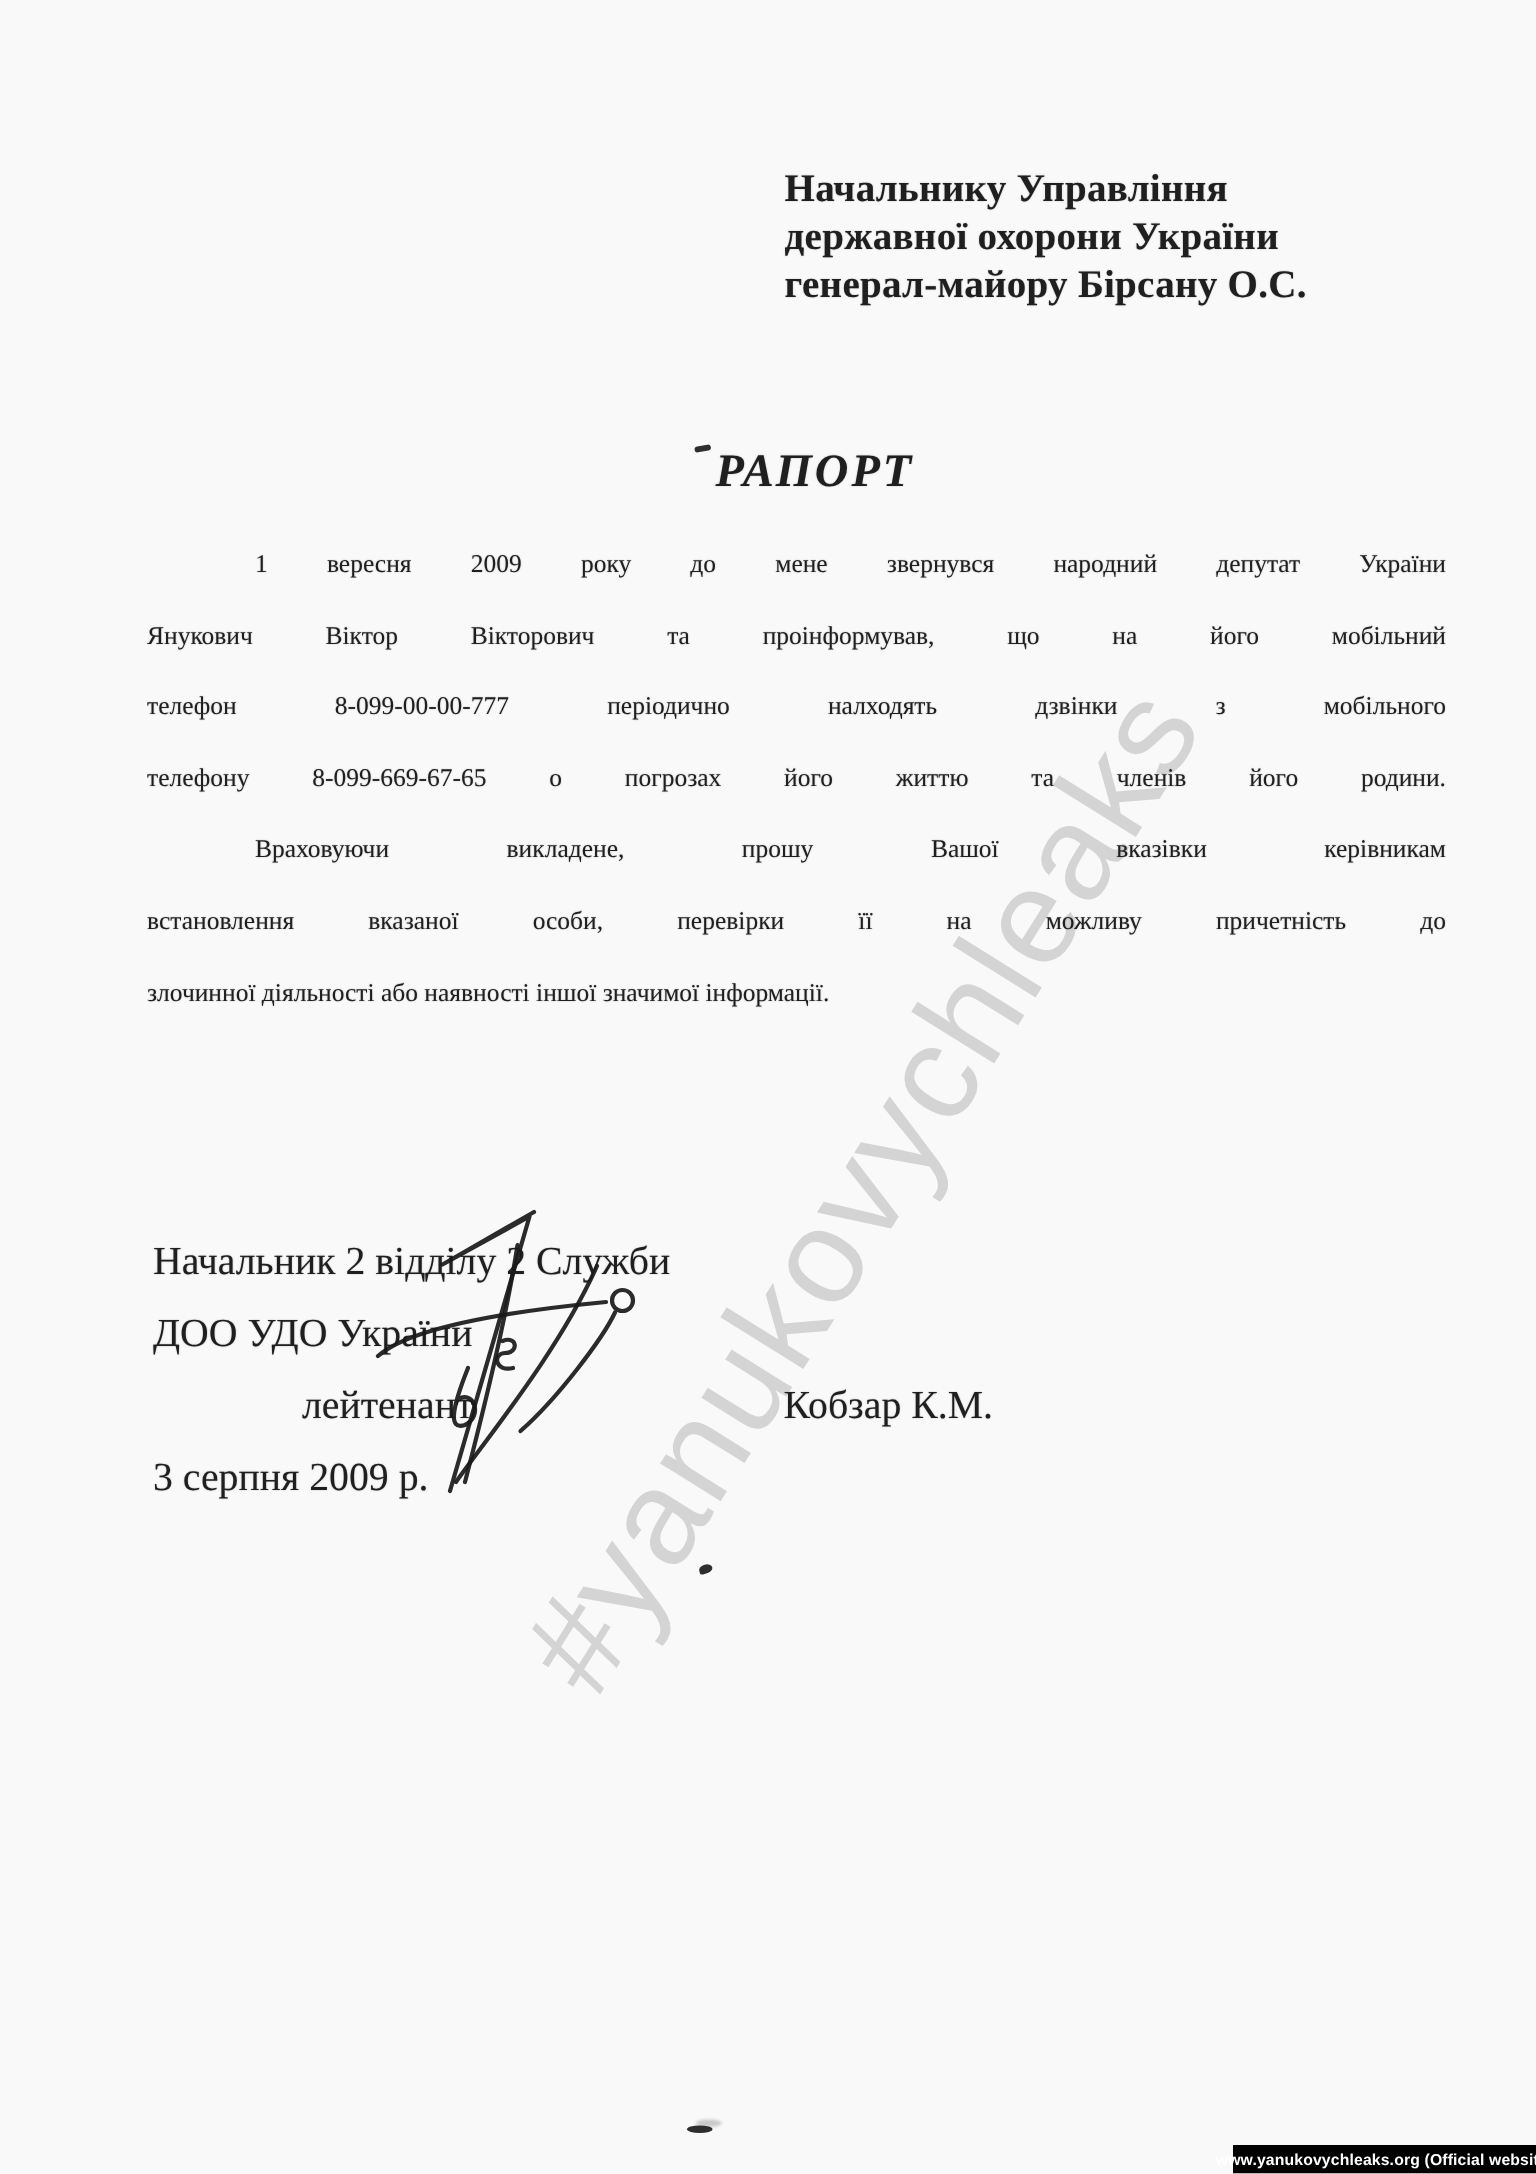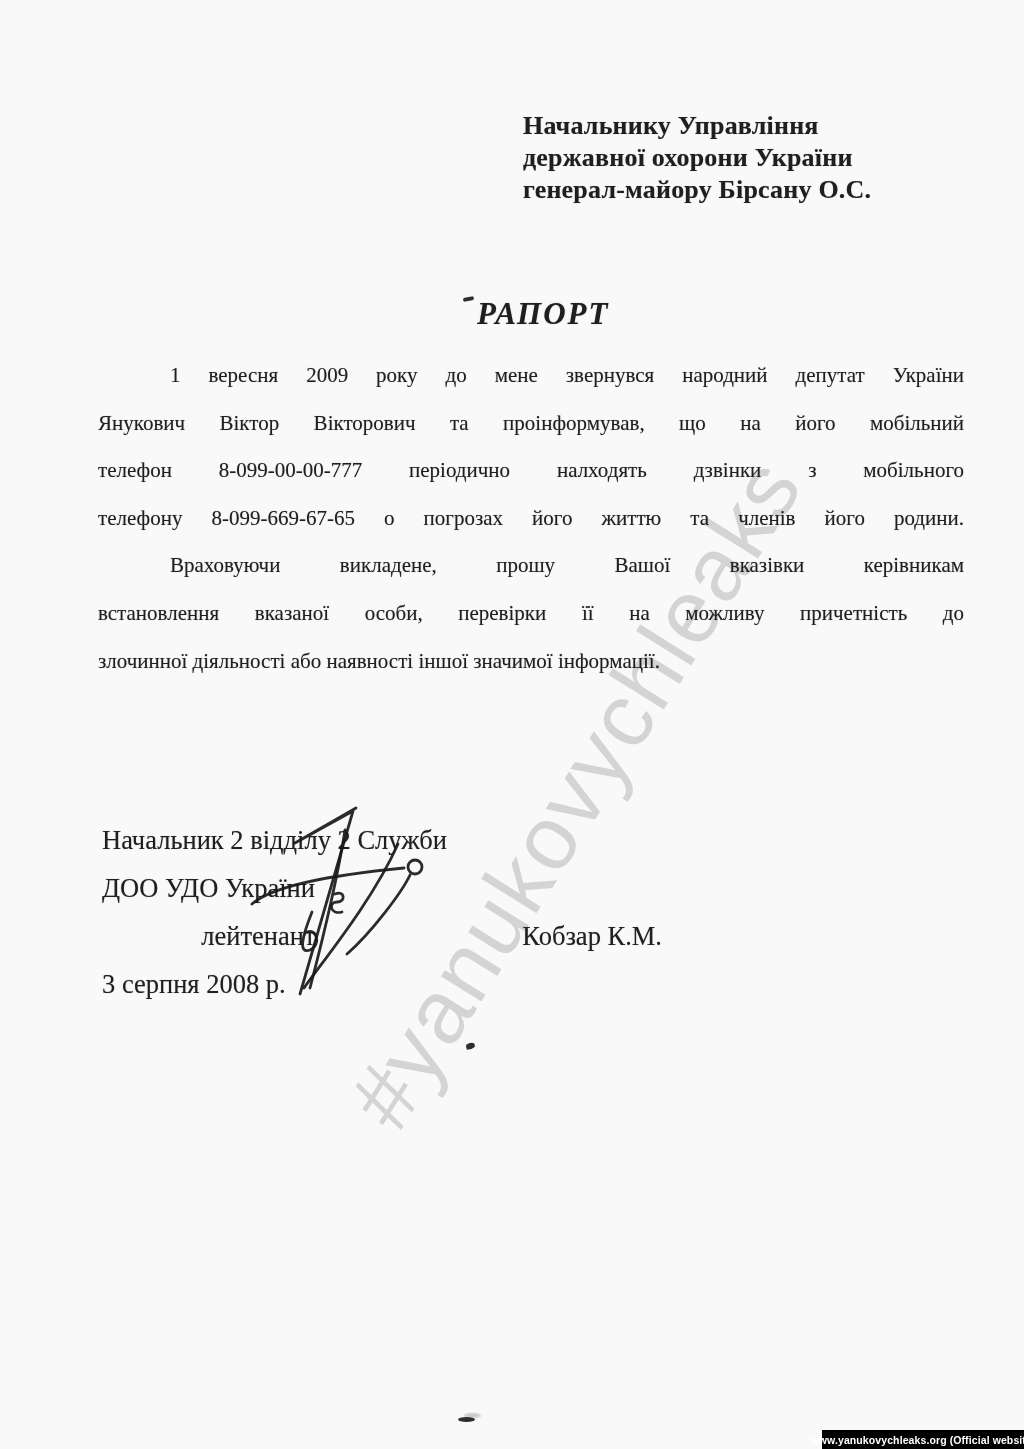--- a/index.html
+++ b/index.html
@@ -59,21 +59,21 @@
     font-style: italic;
     letter-spacing: 2px;
   }
 
   
   .body-text {
     position: absolute;
     left: 98px;
     top: 352px;
     width: 866px;
-    font-size: 21px;
+    font-size: 17px;
   }
   .bline {
     height: 47.6px;
     line-height: 47.6px;
     text-align: justify;
     text-align-last: justify;
     overflow: hidden;
     white-space: nowrap;
   }
   .bline.indent { padding-left: 72px; }
@@ -153,21 +153,21 @@
     <div class="bline plain">злочинної діяльності або наявності  іншої значимої інформації.</div>
   </div>
 
   <div class="sig-block ink">
     <div>Начальник 2 відділу 2 Служби</div>
     <div>ДОО УДО України</div>
     <div class="sig-row">
       <span class="sig-rank">лейтенант</span>
       <span>Кобзар К.М.</span>
     </div>
-    <div>3 серпня 2008 р.</div>
+    <div>3 серпня 2009 р.</div>
   </div>
 
   <svg class="sig-scrawl" width="220" height="240" viewBox="0 0 220 240">
     <g fill="none" stroke="rgba(25,25,25,0.92)" stroke-width="2.8" stroke-linecap="round" stroke-linejoin="round">
       <path d="M126,26 L65,61 L123,29 L70,212"></path>
       <path d="M168,62 C142,120 92,180 74,206"></path>
       <path d="M22,122 C40,106 90,94 174,86"></path>
       <path d="M180,93 C172,110 142,150 117,172"></path>
       <path d="M82,130 C72,155 68,172 80,168 C92,162 86,146 77,150"></path>
       <path d="M115,48 C107,100 92,160 80,206"></path>

